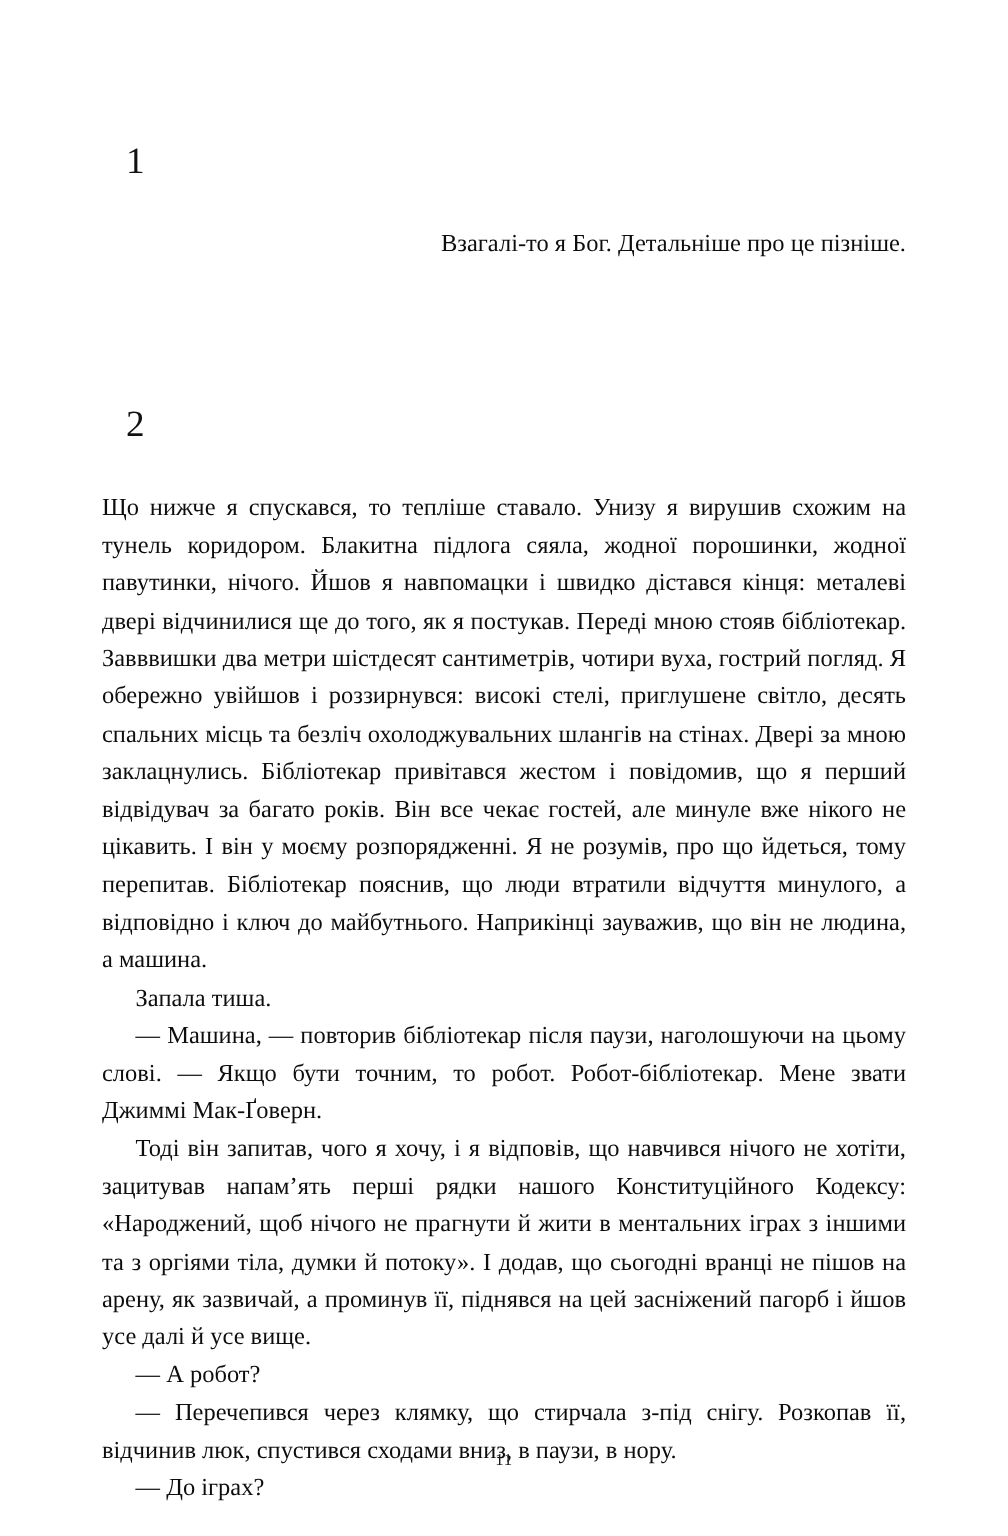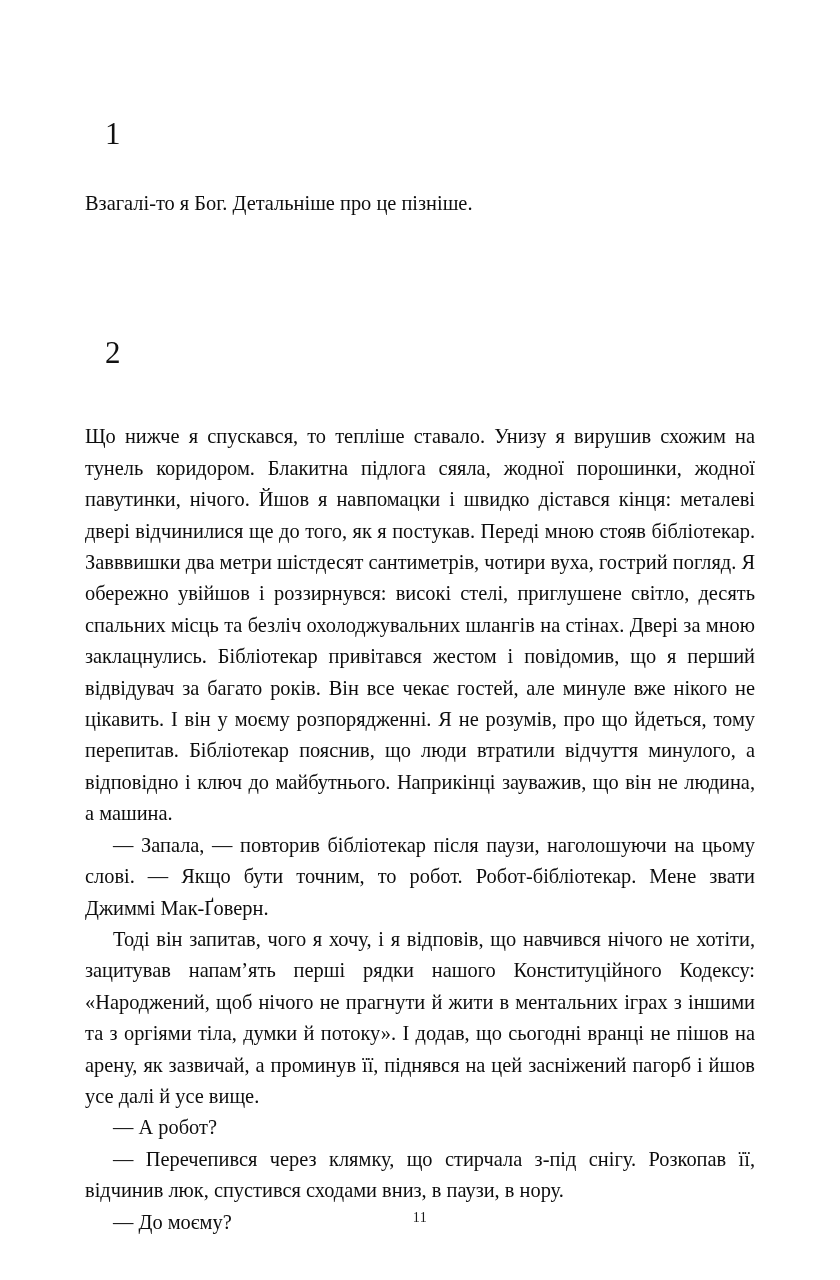--- a/index.html
+++ b/index.html
@@ -52,24 +52,24 @@
     text-justify: inter-word;
     margin: 0;
     color: #0d0d0d;
     hyphens: manual;
   }
   .para.indent {
     text-indent: 28px;
   }
   .sec1-para {
     margin-top: 39px;
-    text-align: left;
+    text-align: right;
   }
   .sec2-first {
-    margin-top: 53px;
+    margin-top: 40px;
   }
   .spacer-chapter2 {
     height: 118px;
   }
   .folio {
     position: absolute;
     left: 0;
     top: 1210px;
     width: 840px;
     text-align: center;
@@ -87,26 +87,27 @@
     <div class="chapter-number chapter-one-number">1</div>
 
     <p class="para sec1-para">Взагалі-то я Бог. Детальніше про це пізніше.</p>
 
     <div class="spacer-chapter2"></div>
 
     <div class="chapter-number chapter-two-number">2</div>
 
     <p class="para sec2-first">Що нижче я спускався, то тепліше ставало. Унизу я вирушив схожим на тунель коридором. Блакитна підлога сяяла, жодної порошинки, жодної павутинки, нічого. Йшов я навпомацки і швидко дістався кінця: металеві двері відчинилися ще до того, як я постукав. Переді мною стояв бібліотекар. Завввишки два метри шістдесят сантиметрів, чотири вуха, гострий погляд. Я обережно увійшов і роззирнувся: високі стелі, приглушене світло, десять спальних місць та безліч охолоджувальних шлангів на стінах. Двері за мною заклацнулись. Бібліотекар привітався жестом і повідомив, що я перший відвідувач за багато років. Він все чекає гостей, але минуле вже нікого не цікавить. І він у моєму розпорядженні. Я не розумів, про що йдеться, тому перепитав. Бібліотекар пояснив, що люди втратили відчуття минулого, а відповідно і ключ до майбутнього. Наприкінці зауважив, що він не людина, а машина.</p>
 
+    <p class="para indent">Запала тиша.</p>
 
-    <p class="para indent">— Запала, — повторив бібліотекар після паузи, наголошуючи на цьому слові. — Якщо бути точним, то робот. Робот-бібліотекар. Мене звати Джиммі Мак-Ґоверн.</p>
+    <p class="para indent">— Машина, — повторив бібліотекар після паузи, наголошуючи на цьому слові. — Якщо бути точним, то робот. Робот-бібліотекар. Мене звати Джиммі Мак-Ґоверн.</p>
 
     <p class="para indent">Тоді він запитав, чого я хочу, і я відповів, що навчився нічого не хотіти, зацитував напам’ять перші рядки нашого Конституційного Кодексу: «Народжений, щоб нічого не прагнути й жити в ментальних іграх з іншими та з оргіями тіла, думки й потоку». І додав, що сьогодні вранці не пішов на арену, як зазвичай, а проминув її, піднявся на цей засніжений пагорб і йшов усе далі й усе вище.</p>
 
     <p class="para indent">— А робот?</p>
 
     <p class="para indent">— Перечепився через клямку, що стирчала з-під снігу. Розкопав її, відчинив люк, спустився сходами вниз, в паузи, в нору.</p>
 
-    <p class="para indent">— До моєму?</p>
+    <p class="para indent">— До іграх?</p>
   </div>
 
   <div class="folio">11</div>
 </div>
 
 </body></html>

